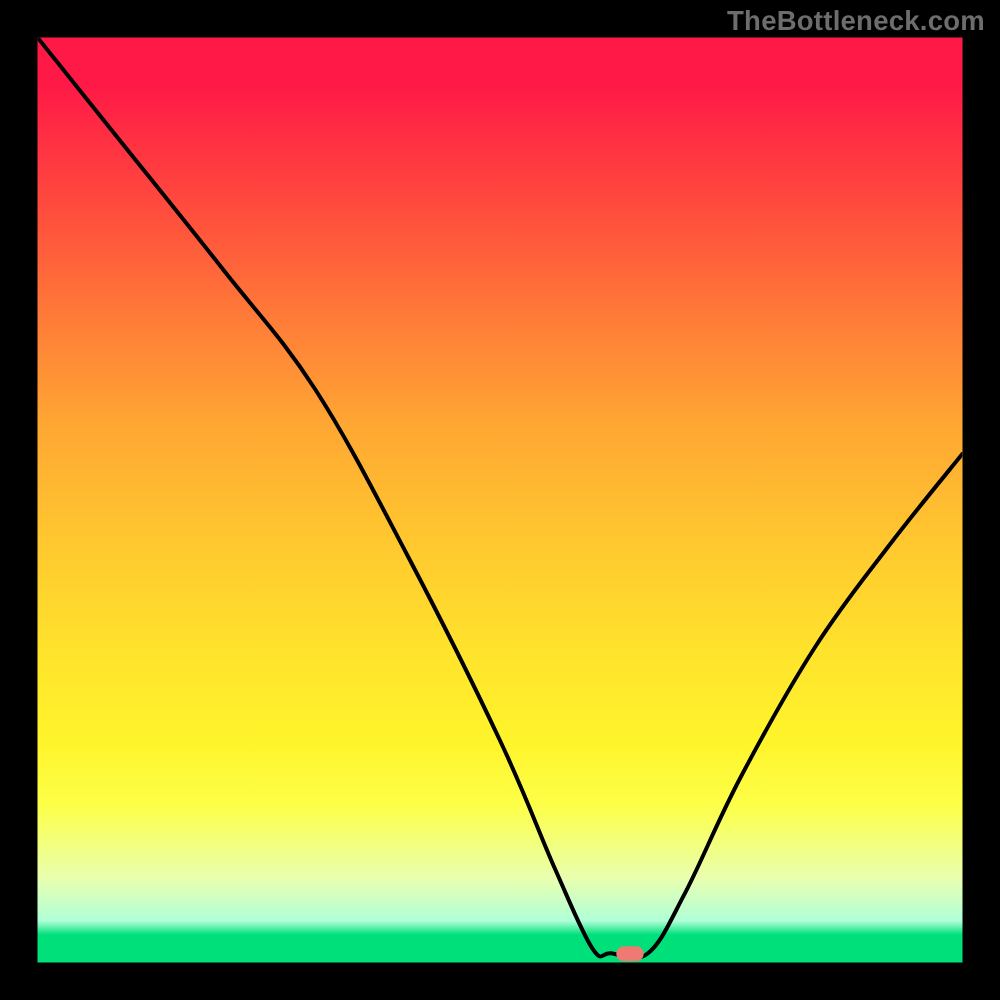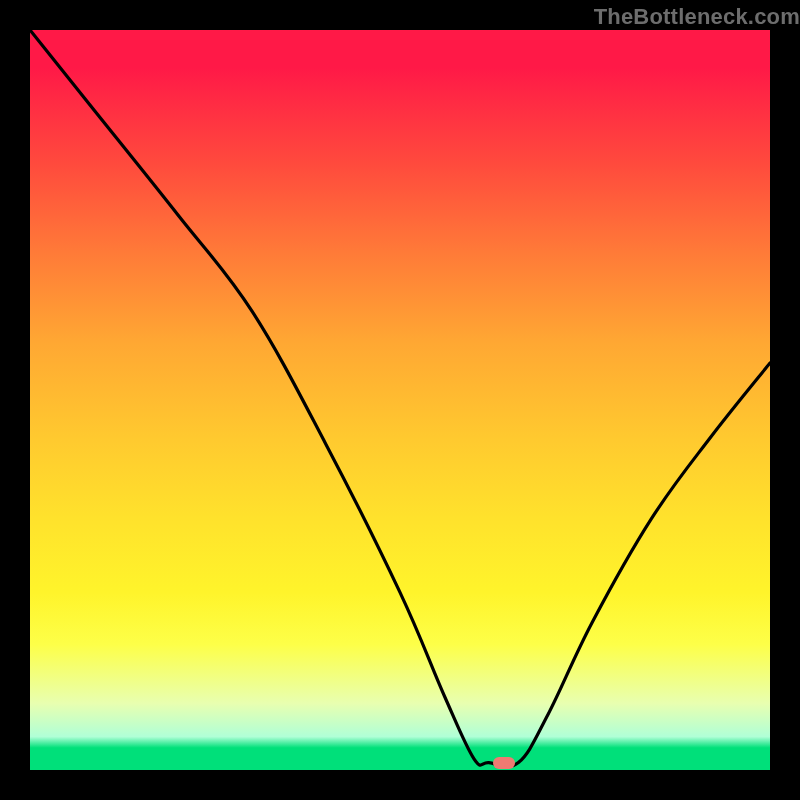--- a/index.html
+++ b/index.html
@@ -6,21 +6,21 @@
   html, body { width: 800px; height: 800px; overflow: hidden; background: #000; }
   .frame {
     position: relative;
     width: 800px;
     height: 800px;
     background: #000;
   }
   .attribution {
     position: absolute;
     top: 4px;
-    right: 0;
+    right: 12px;
     font-family: Arial, Helvetica, sans-serif;
     font-size: 22px;
     font-weight: bold;
     color: #6d6d6d;
     letter-spacing: 0.2px;
   }
   .plot-area {
     position: absolute;
     left: 30px;
     top: 30px;

